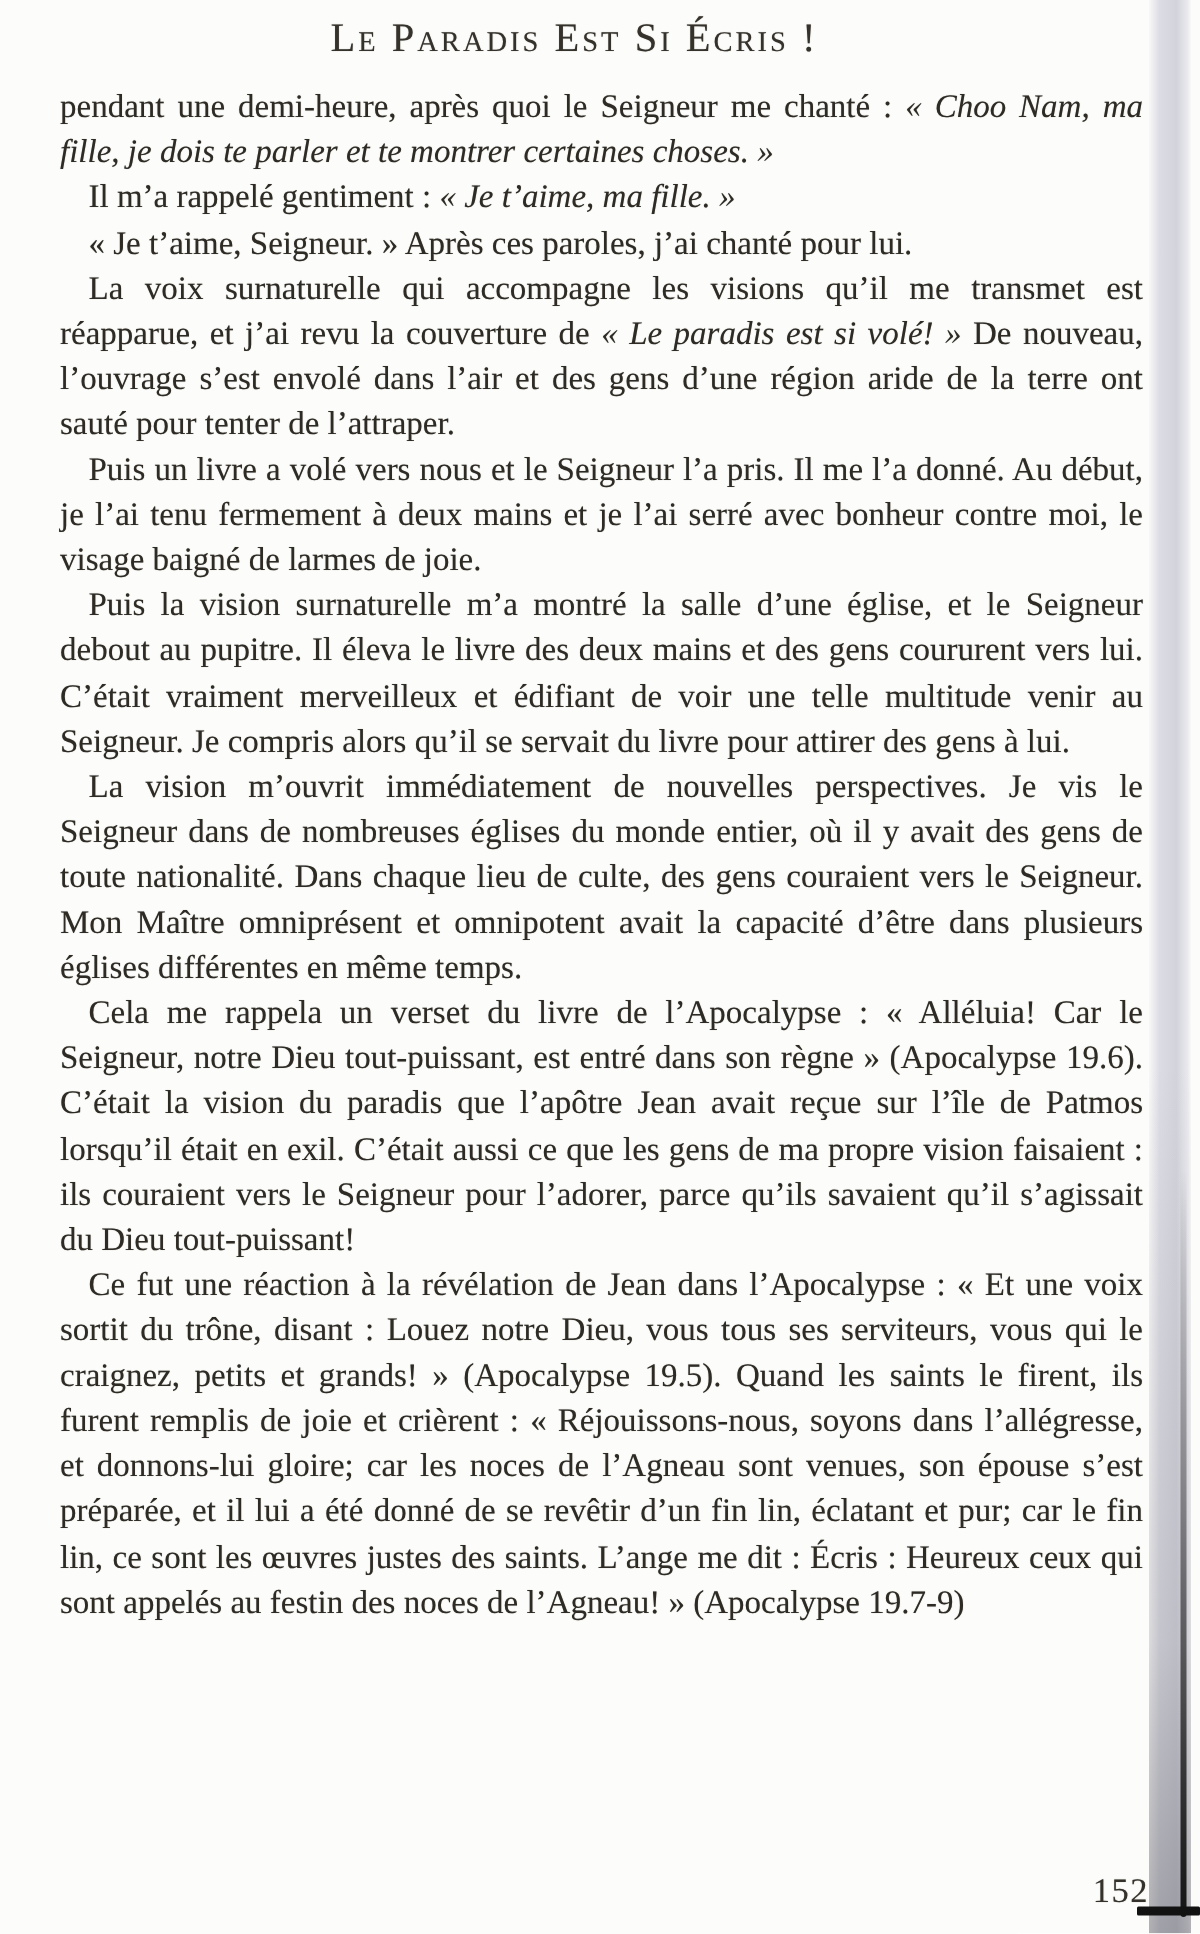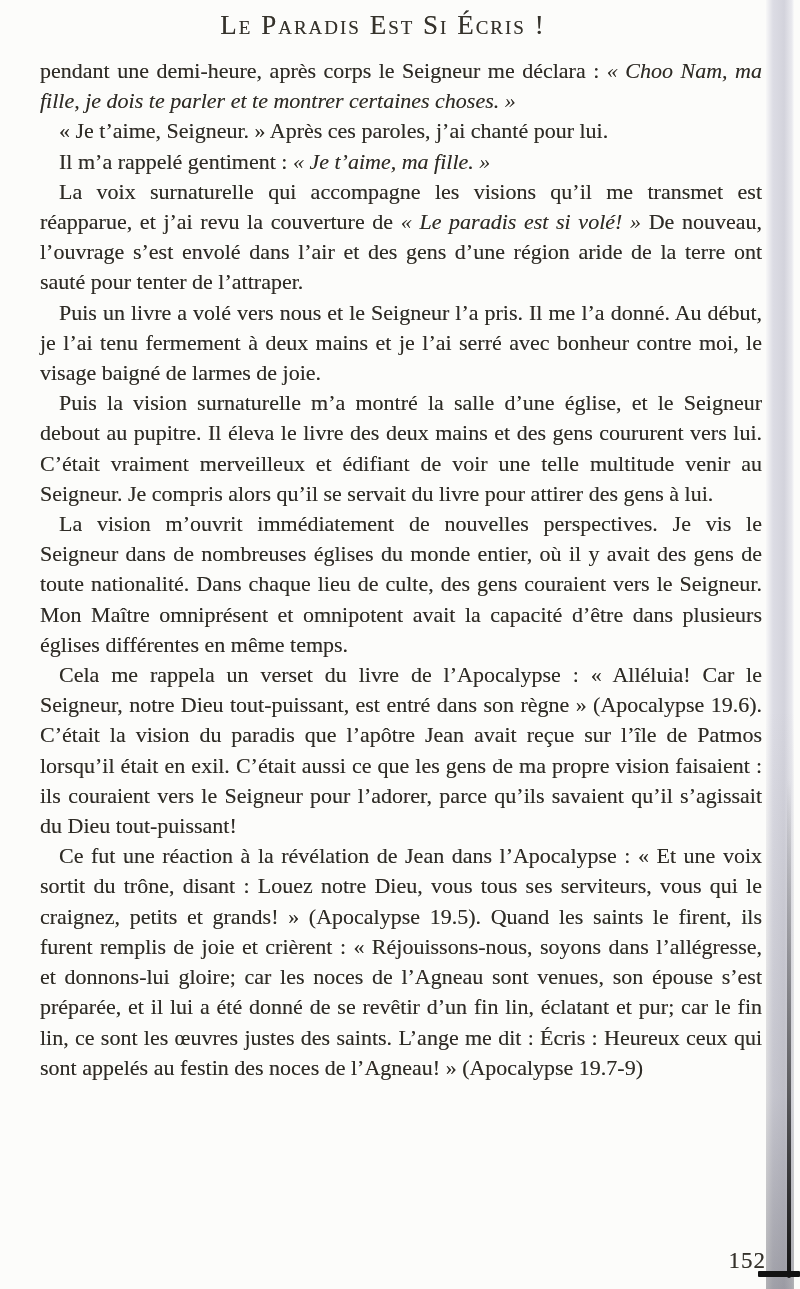--- a/index.html
+++ b/index.html
@@ -95,23 +95,23 @@
 <body>
 
 <div class="page">
   <div class="scan-band"></div>
   <div class="scan-line-v"></div>
   <div class="scan-line-h"></div>
 
   <h1 class="running-head">Le Paradis Est Si Écris !</h1>
 
   <main class="body-text">
-      <p class=""><span class="">pendant une demi-heure, après corps le Seigneur me déclara : </span><span class="it">« Choo Nam, ma fille, je dois te parler et te montrer certaines choses. »</span></p>
+      <p class=""><span class="">pendant une demi-heure, après quoi le Seigneur me chanté : </span><span class="it">« Choo Nam, ma fille, je dois te parler et te montrer certaines choses. »</span></p>
+      <p class="indent"><span class="">Il m’a rappelé gentiment : </span><span class="it">« Je t’aime, ma fille. »</span></p>
       <p class="indent"><span class="">« Je t’aime, Seigneur. » Après ces paroles, j’ai chanté pour lui.</span></p>
-      <p class="indent"><span class="">Il m’a rappelé gentiment : </span><span class="it">« Je t’aime, ma fille. »</span></p>
       <p class="indent"><span class="">La voix surnaturelle qui accompagne les visions qu’il me transmet est réapparue, et j’ai revu la couverture de </span><span class="it">« Le paradis est si volé! »</span><span class=""> De nouveau, l’ouvrage s’est envolé dans l’air et des gens d’une région aride de la terre ont sauté pour tenter de l’attraper.</span></p>
       <p class="indent"><span class="">Puis un livre a volé vers nous et le Seigneur l’a pris. Il me l’a donné. Au début, je l’ai tenu fermement à deux mains et je l’ai serré avec bonheur contre moi, le visage baigné de larmes de joie.</span></p>
       <p class="indent"><span class="">Puis la vision surnaturelle m’a montré la salle d’une église, et le Seigneur debout au pupitre. Il éleva le livre des deux mains et des gens coururent vers lui. C’était vraiment merveilleux et édifiant de voir une telle multitude venir au Seigneur. Je compris alors qu’il se servait du livre pour attirer des gens à lui.</span></p>
       <p class="indent"><span class="">La vision m’ouvrit immédiatement de nouvelles perspectives. Je vis le Seigneur dans de nombreuses églises du monde entier, où il y avait des gens de toute nationalité. Dans chaque lieu de culte, des gens couraient vers le Seigneur. Mon Maître omniprésent et omnipotent avait la capacité d’être dans plusieurs églises différentes en même temps.</span></p>
       <p class="indent"><span class="">Cela me rappela un verset du livre de l’Apocalypse : « Alléluia! Car le Seigneur, notre Dieu tout-puissant, est entré dans son règne » (Apocalypse 19.6). C’était la vision du paradis que l’apôtre Jean avait reçue sur l’île de Patmos lorsqu’il était en exil. C’était aussi ce que les gens de ma propre vision faisaient : ils couraient vers le Seigneur pour l’adorer, parce qu’ils savaient qu’il s’agissait du Dieu tout-puissant!</span></p>
       <p class="indent"><span class="">Ce fut une réaction à la révélation de Jean dans l’Apocalypse : « Et une voix sortit du trône, disant : Louez notre Dieu, vous tous ses serviteurs, vous qui le craignez, petits et grands! » (Apocalypse 19.5). Quand les saints le firent, ils furent remplis de joie et crièrent : « Réjouissons-nous, soyons dans l’allégresse, et donnons-lui gloire; car les noces de l’Agneau sont venues, son épouse s’est préparée, et il lui a été donné de se revêtir d’un fin lin, éclatant et pur; car le fin lin, ce sont les œuvres justes des saints. L’ange me dit : Écris : Heureux ceux qui sont appelés au festin des noces de l’Agneau! » (Apocalypse 19.7-9)</span></p>
     </main>
 
   <div class="page-number">152</div>
 </div>

